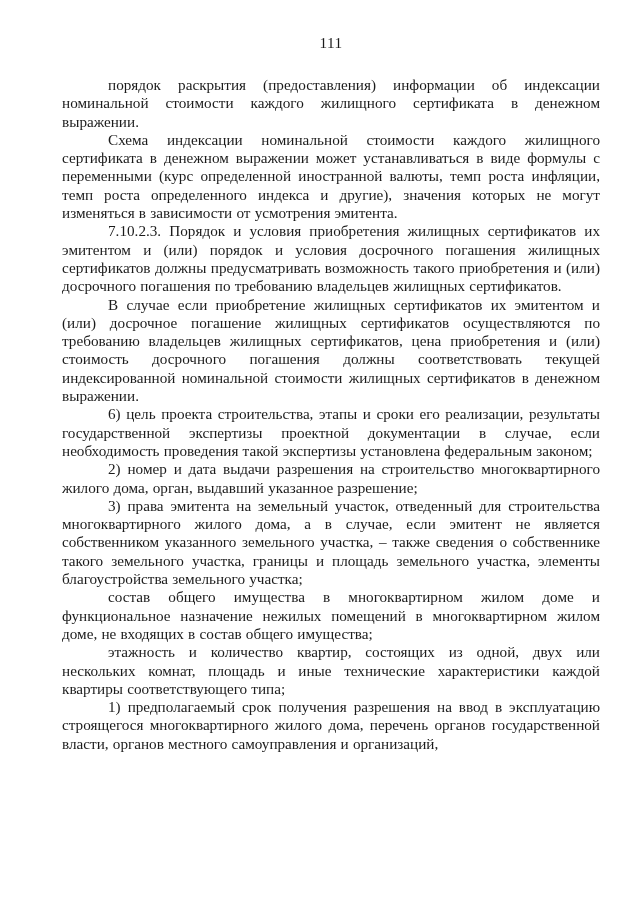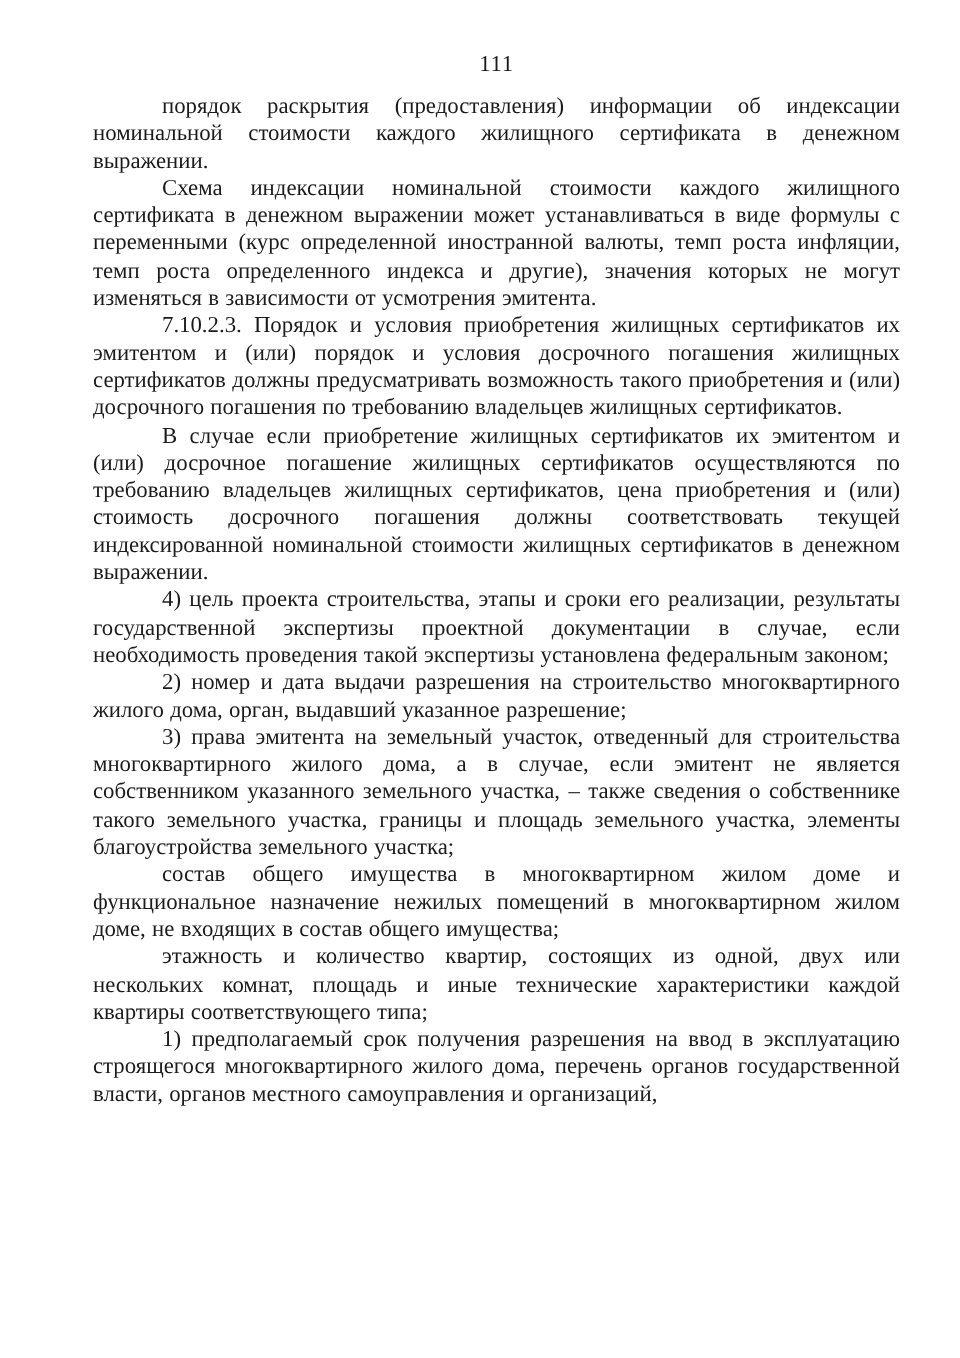--- a/index.html
+++ b/index.html
@@ -25,21 +25,21 @@
   .page-number {
     padding-top: 34px;
     width: 538px;
     margin-left: 62px;
     text-align: center;
     font-size: 15.2px;
     line-height: 18px;
     letter-spacing: 0.5px;
   }
   .content {
-    margin-top: 10px;
+    margin-top: 24px;
     margin-left: 62px;
     width: 538px;
     text-align: justify;
     font-size: 15.2px;
     line-height: 18.3px;
     word-spacing: 0.4px;
   }
   .content p {
     margin: 0;
     padding: 0;
@@ -50,20 +50,20 @@
 <body>
 
 <div class="page">
   <div class="page-number">111</div>
 
   <div class="content">
     <p>порядок раскрытия (предоставления) информации об индексации номинальной стоимости каждого жилищного сертификата в денежном выражении.</p>
     <p>Схема индексации номинальной стоимости каждого жилищного сертификата в денежном выражении может устанавливаться в виде формулы с переменными (курс определенной иностранной валюты, темп роста инфляции, темп роста определенного индекса и другие), значения которых не могут изменяться в зависимости от усмотрения эмитента.</p>
     <p>7.10.2.3. Порядок и условия приобретения жилищных сертификатов их эмитентом и (или) порядок и условия досрочного погашения жилищных сертификатов должны предусматривать возможность такого приобретения и (или) досрочного погашения по требованию владельцев жилищных сертификатов.</p>
     <p>В случае если приобретение жилищных сертификатов их эмитентом и (или) досрочное погашение жилищных сертификатов осуществляются по требованию владельцев жилищных сертификатов, цена приобретения и (или) стоимость досрочного погашения должны соответствовать текущей индексированной номинальной стоимости жилищных сертификатов в денежном выражении.</p>
-    <p>4) цель проекта строительства, этапы и сроки его реализации, результаты государственной экспертизы проектной документации в случае, если необходимость проведения такой экспертизы установлена федеральным законом;</p>
+    <p>6) цель проекта строительства, этапы и сроки его реализации, результаты государственной экспертизы проектной документации в случае, если необходимость проведения такой экспертизы установлена федеральным законом;</p>
     <p>2) номер и дата выдачи разрешения на строительство многоквартирного жилого дома, орган, выдавший указанное разрешение;</p>
     <p>3) права эмитента на земельный участок, отведенный для строительства многоквартирного жилого дома, а в случае, если эмитент не является собственником указанного земельного участка, – также сведения о собственнике такого земельного участка, границы и площадь земельного участка, элементы благоустройства земельного участка;</p>
     <p>состав общего имущества в многоквартирном жилом доме и функциональное назначение нежилых помещений в многоквартирном жилом доме, не входящих в состав общего имущества;</p>
     <p>этажность и количество квартир, состоящих из одной, двух или нескольких комнат, площадь и иные технические характеристики каждой квартиры соответствующего типа;</p>
     <p>1) предполагаемый срок получения разрешения на ввод в эксплуатацию строящегося многоквартирного жилого дома, перечень органов государственной власти, органов местного самоуправления и организаций,</p>
   </div>
 </div>
 
 </body></html>

